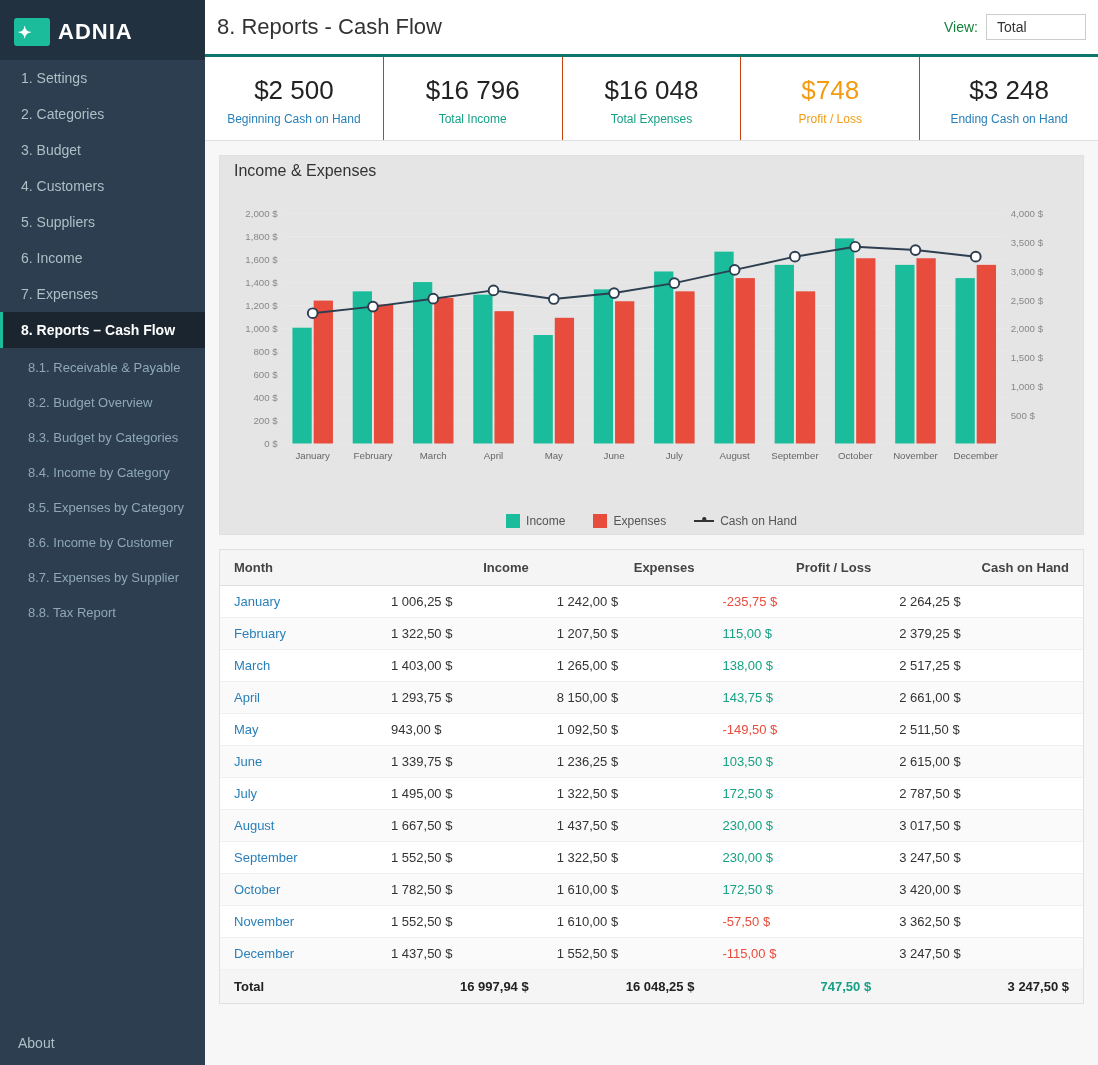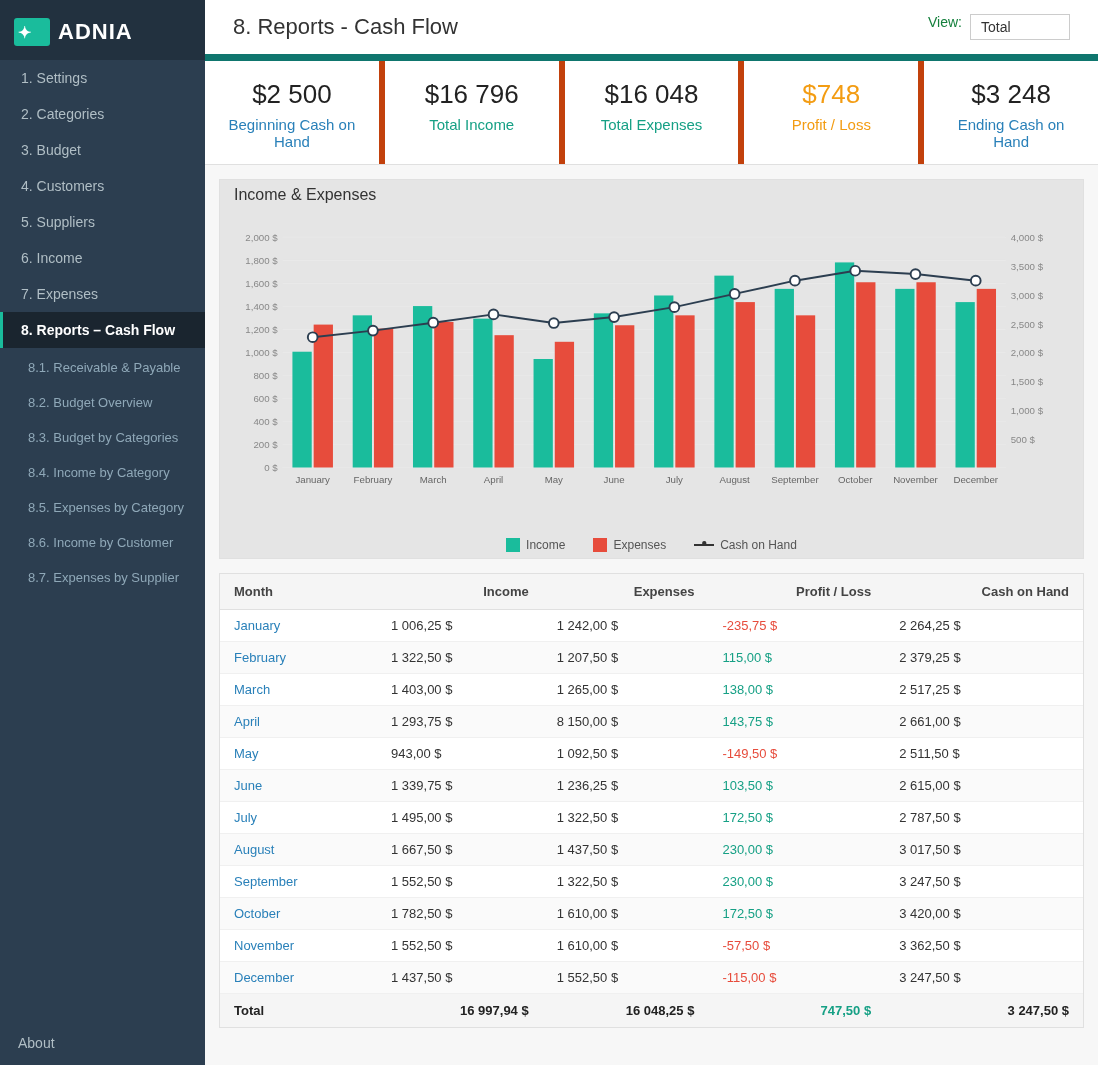--- a/index.html
+++ b/index.html
@@ -56,24 +56,24 @@
       background: #f7f7f7;
       display: flex;
       flex-direction: column;
       padding: 0;
       overflow-y: auto;
     }
 
     
     #page-header {
       background: #fff;
-      padding: 14px 28px;
-      display: flex;
-      align-items: flex-start;
-      border-bottom: 7px solid #0f766e;
+      padding: 14px 12px;
+      display: flex;
+      align-items: center;
+      border-bottom: 3px solid #0f766e;
     }
     #page-title {
       font-size: 22px;
       font-weight: 400;
       color: #333;
       flex: 1;
     }
     #view-label {
       font-size: 14px;
       color: #15803d;
@@ -92,32 +92,32 @@
 
     
     #kpi-row {
       display: flex;
       background: #fff;
       border-bottom: 1px solid #e0e0e0;
     }
     .kpi-card {
       flex: 1;
       padding: 18px 20px 14px 20px;
-      border-right: 6px solid #c2410c;
+      border-right: 1px solid #c2410c;
       text-align: center;
     }
     .kpi-card:last-child { border-right: none; }
     .kpi-value {
       font-size: 26px;
       font-weight: 300;
       color: #222;
       margin-bottom: 6px;
     }
     .kpi-label {
-      font-size: 15px;
+      font-size: 12px;
       color: #888;
     }
     .kpi-label .blue { color: #2980b9; }
     .kpi-label .teal { color: #16a085; }
     .kpi-profit { color: #f39c12; }
     .kpi-label .profit-color { color: #f39c12; }
 
     
     #chart-section {
       background: #e5e5e5;
@@ -223,20 +223,21 @@
       <div class="nav-item">6. Income</div>
       <div class="nav-item">7. Expenses</div>
       <div class="nav-item active">8. Reports – Cash Flow</div>
       <div class="nav-sub">8.1. Receivable &amp; Payable</div>
       <div class="nav-sub">8.2. Budget Overview</div>
       <div class="nav-sub">8.3. Budget by Categories</div>
       <div class="nav-sub">8.4. Income by Category</div>
       <div class="nav-sub">8.5. Expenses by Category</div>
       <div class="nav-sub">8.6. Income by Customer</div>
       <div class="nav-sub">8.7. Expenses by Supplier</div>
+      <div class="nav-sub">8.8. Tax Report</div>
     </div>
 
   <div class="nav-about">About</div>
 </div>
 
 <div id="main">
 
   <div id="page-header">
     <span id="page-title">8. Reports - Cash Flow</span>
     <span id="view-label">View:</span>

